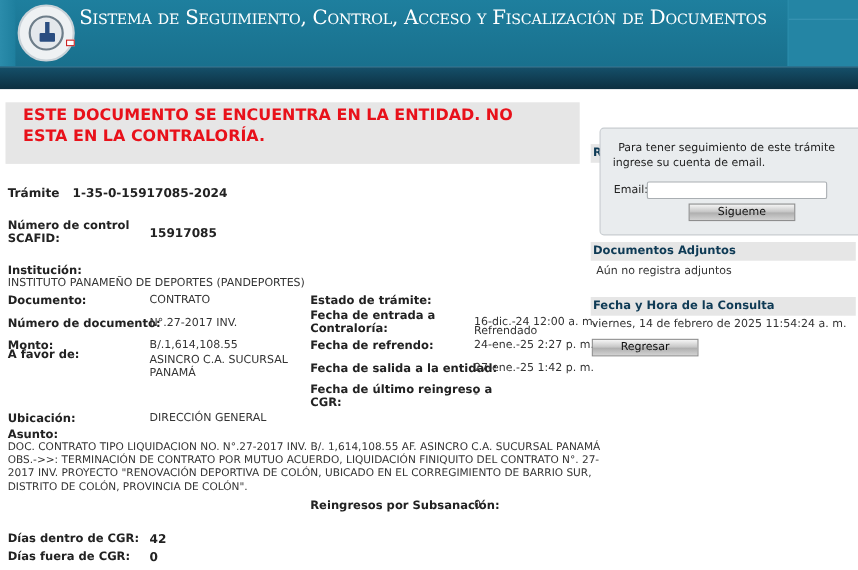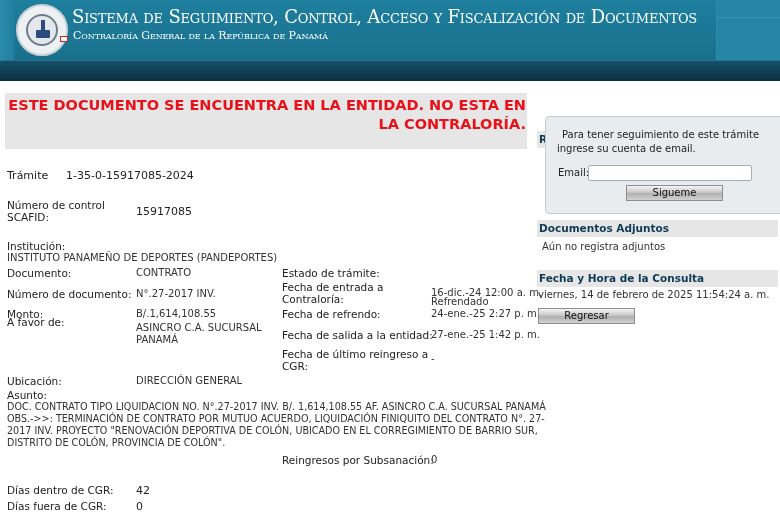--- a/index.html
+++ b/index.html
@@ -17,25 +17,25 @@
   .logo-book { position: absolute; left: 8px; top: 14px; width: 14px; height: 8px; background: #2a4d80; border-radius: 1px; }
   .logo-torch { position: absolute; left: 13px; top: 4px; width: 4px; height: 10px; background: #2a4d80; }
   .logo-flag { position: absolute; left: 42px; top: 30px; width: 8px; height: 6px; background: #fff; border: 1px solid #c22; }
   .title-main { position: absolute; left: 72px; top: 6px; color: #ffffff; font-family: "DejaVu Serif", "Liberation Serif", serif; font-size: 18px; letter-spacing: -0.2px; font-variant: small-caps; white-space: nowrap; }
   .title-sub { position: absolute; left: 73px; top: 29px; color: #ffffff; font-family: "DejaVu Serif", "Liberation Serif", serif; font-size: 11px; font-variant: small-caps; white-space: nowrap; letter-spacing: -0.1px; }
   .scafid { position: absolute; left: 545px; top: 22px; width: 140px; height: 36px; }
   .scafid-text { position: absolute; left: 26px; top: 2px; font-family: "DejaVu Sans", "Liberation Sans", sans-serif; font-weight: bold; font-style: italic; font-size: 26px; color: #b9bfc4; letter-spacing: 1px; text-shadow: 1px 1px 0 #ffffff, -1px -1px 0 #6e757b; }
   .navbar { position: absolute; left: 0; top: 60px; width: 780px; height: 21px; background: linear-gradient(#15506a, #0c2f40); border-top: 1px solid #2a7290; }
 
   
-  .alert { position: absolute; left: 5px; top: 93px; width: 522px; height: 56px; background: #e6e6e6; padding: 3px 1px; text-align: right; }
+  .alert { position: absolute; left: 5px; top: 93px; width: 522px; height: 56px; background: #e6e6e6; padding: 3px 16px; }
   .alert-text { color: #e8111a; font-weight: bold; font-size: 14.5px; line-height: 19px; }
 
   
-  .lbl { font-weight: normal; color: #222; font-size: 10.5px; }
+  .lbl { font-weight: bold; color: #222; font-size: 10.5px; }
   .val { color: #333; font-size: 10px; }
   .abs { position: absolute; white-space: nowrap; }
 
   
   .rp-head { position: absolute; left: 537px; width: 241px; height: 17px; background: #e6e6e6; color: #0e3a55; font-weight: bold; font-size: 10.5px; padding: 2px 2px; }
   .notif-box { position: absolute; left: 545px; top: 116px; width: 266px; height: 98px; background: #e9ecee; border: 1px solid #c7ccd0; border-radius: 4px; }
   .notif-text { position: absolute; left: 11px; top: 11px; width: 212px; font-size: 10px; line-height: 14px; color: #222; text-indent: 5px; }
   .email-lbl { position: absolute; left: 12px; top: 50px; font-size: 10px; }
   .email-input { position: absolute; left: 42px; top: 48px; width: 164px; height: 16px; border: 1px solid #a9aeb2; border-radius: 2px; background: #fff; font-size: 10px; padding: 0 3px; }
   .btn { position: absolute; height: 16px; background: linear-gradient(#f5f5f5, #c8c8c8 45%, #b0b0b0 55%, #d2d2d2); border: 1px solid #8e8e8e; font-size: 10px; color: #111; text-align: center; line-height: 14px; cursor: pointer; }
@@ -47,21 +47,20 @@
   <div class="header-main">
     <div class="header-shadow"></div>
     <div class="logo">
       <div class="logo-inner">
         <div class="logo-torch"></div>
         <div class="logo-book"></div>
       </div>
       <div class="logo-flag"></div>
     </div>
     <div class="title-main">Sistema de Seguimiento, Control, Acceso y Fiscalización de Documentos</div>
-    <div class="title-sub">Contraloría General de la República de Panamá</div>
   </div>
   <div class="header-right">
       <div class="hr-line"></div>
     </div>
 </div>
 <div class="navbar"></div>
 
 <div class="alert">
   <div class="alert-text">ESTE DOCUMENTO SE ENCUENTRA EN LA ENTIDAD. NO ESTA EN LA CONTRALORÍA.</div>
 </div>

